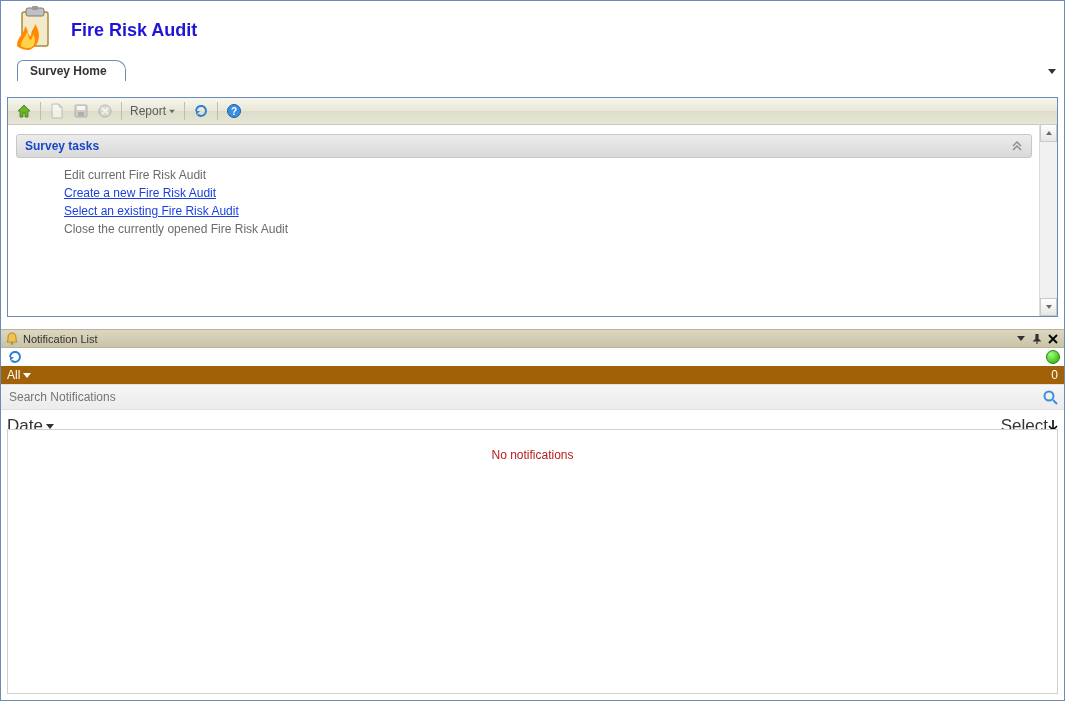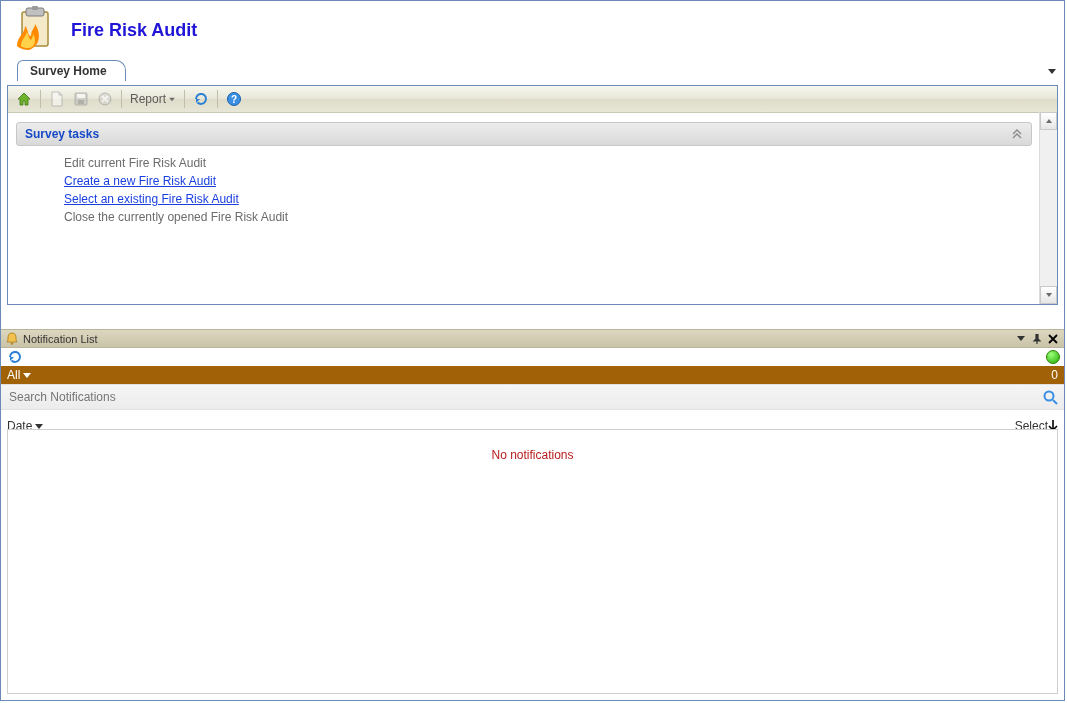--- a/index.html
+++ b/index.html
@@ -4,21 +4,21 @@
 <style>
 html,body{margin:0;padding:0;font-family:Tahoma,Arial,sans-serif;font-size:12px;color:#333;background:#fff}
 .app{border:1px solid #6a8bb8;width:1065px;height:701px;position:relative;box-sizing:border-box;background:#fff}
 .header{display:flex;align-items:center;padding:6px 10px;height:58px;box-sizing:border-box}
 .app-icon{width:48px;height:48px;margin-right:12px;position:relative}
 .app-icon svg{width:48px;height:48px}
 .app-title{color:#2015d6;font-size:18px;font-weight:bold}
 .tabs-row{height:22px;position:relative;padding-left:16px}
 .tab{display:inline-block;background:#fff;border:1px solid #6a8bb8;border-bottom:none;border-top-left-radius:6px;border-top-right-radius:10px;padding:3px 18px 3px 12px;font-weight:bold;font-size:12px;position:relative;top:1px}
 .tab-menu{position:absolute;right:8px;top:4px;cursor:pointer}
-.work-panel{border:1px solid #6a8bb8;margin:4px 6px;height:220px;box-sizing:border-box;position:relative}
+.work-panel{border:1px solid #6a8bb8;margin:16px 6px;height:220px;box-sizing:border-box;position:relative}
 .toolbar{height:26px;background:linear-gradient(#f7f7ef,#e7e6d7 50%,#dedcc9 51%,#e7e6d7);border-bottom:1px solid #c9c7b6;display:flex;align-items:center;padding:0 4px}
 .tbtn{width:20px;height:20px;margin:0 2px;display:flex;align-items:center;justify-content:center;border-radius:2px;cursor:pointer}
 .tsep{width:1px;height:18px;background:#c0bea9;margin:0 4px}
 .tlabel{color:#5b5b5b;font-size:12px;padding:0 4px;display:flex;align-items:center;cursor:pointer}
 .tlabel .caret{margin-left:2px}
 .scroll-col{position:absolute;right:0;top:26px;bottom:0;width:17px;background:#f0f0f0;border-left:1px solid #dcdcdc}
 .scroll-up,.scroll-down{height:16px;display:flex;align-items:center;justify-content:center;border:1px solid #c9c9c9;background:linear-gradient(#fff,#e6e6e6);cursor:pointer}
 .scroll-down{position:absolute;left:0;right:0;bottom:0}
 .content{position:absolute;left:0;right:17px;top:26px;bottom:0;padding:10px 8px;box-sizing:border-box}
 .task-header{background:linear-gradient(#ececec,#d9d9d9);border:1px solid #c7c7c7;border-radius:3px;height:22px;display:flex;align-items:center;justify-content:space-between;padding:0 8px}
@@ -34,21 +34,21 @@
 .notif-title{font-size:11px;color:#333;flex:1}
 .winbtn{width:14px;height:14px;margin-left:2px;cursor:pointer;display:flex;align-items:center;justify-content:center}
 .notif-tools{height:18px;background:#fff;display:flex;align-items:center;padding:0 4px;justify-content:space-between}
 .status-dot{width:12px;height:12px;border-radius:50%;background:radial-gradient(circle at 35% 30%,#9cff7a,#1faa00);border:1px solid #2a7d00}
 .filter-bar{height:18px;background:#a16207;color:#fff;display:flex;align-items:center;padding:0 6px;justify-content:space-between;font-size:12px}
 .filter-left{display:flex;align-items:center;cursor:pointer}
 .filter-left .caret{margin-left:3px}
 .search-row{height:24px;background:linear-gradient(#f5f5f5,#ececec);border-top:1px solid #e1e1e1;border-bottom:1px solid #e1e1e1;display:flex;align-items:center;padding:0 6px}
 .search-row input{flex:1;border:none;background:transparent;outline:none;color:#8a8a8a;font-size:12px;font-family:inherit}
 .search-icon{width:16px;height:16px;cursor:pointer}
-.sort-row{height:32px;display:flex;align-items:center;justify-content:space-between;padding:0 6px;font-size:12px}
+.sort-row{height:32px;display:flex;align-items:center;justify-content:space-between;padding:0 6px;font-size:17px}
 .sort-left,.sort-right{display:flex;align-items:center;cursor:pointer}
 .sort-left .caret,.sort-right .arrow{margin-left:3px}
 .notif-body{position:absolute;left:6px;right:6px;top:99px;bottom:6px;border:1px solid #cfcfcf;background:#fff;display:flex;align-items:flex-start;justify-content:center;padding-top:18px;font-size:12px;color:#b91c1c}
 
 .caret{width:0;height:0;border-left:4px solid transparent;border-right:4px solid transparent;border-top:5px solid #333;display:inline-block}
 .caret.white{border-top-color:#fff}
 .arrow-down{font-weight:bold}
 svg{display:block}
 .disabled{opacity:.55;cursor:default}
 </style>

